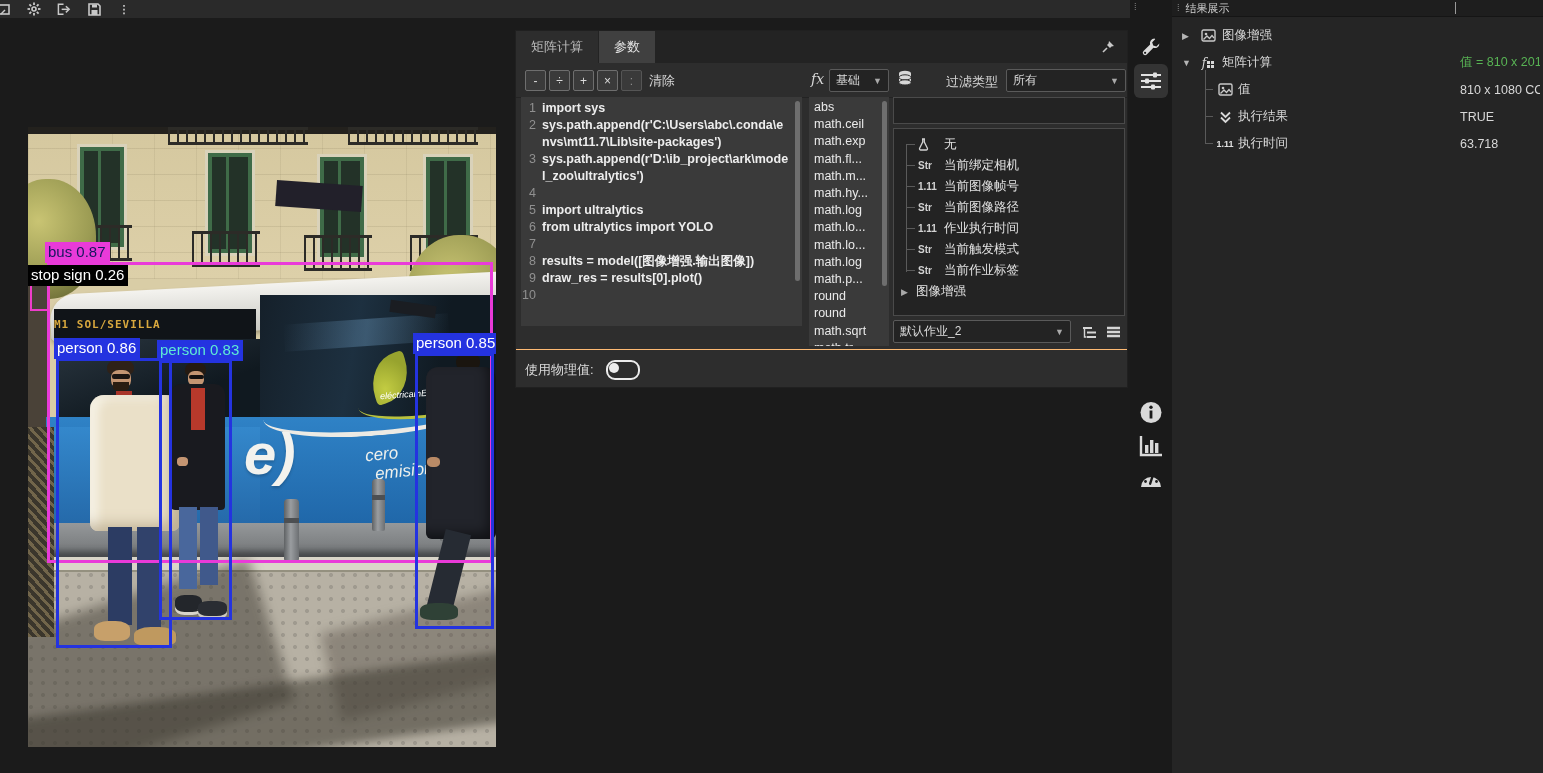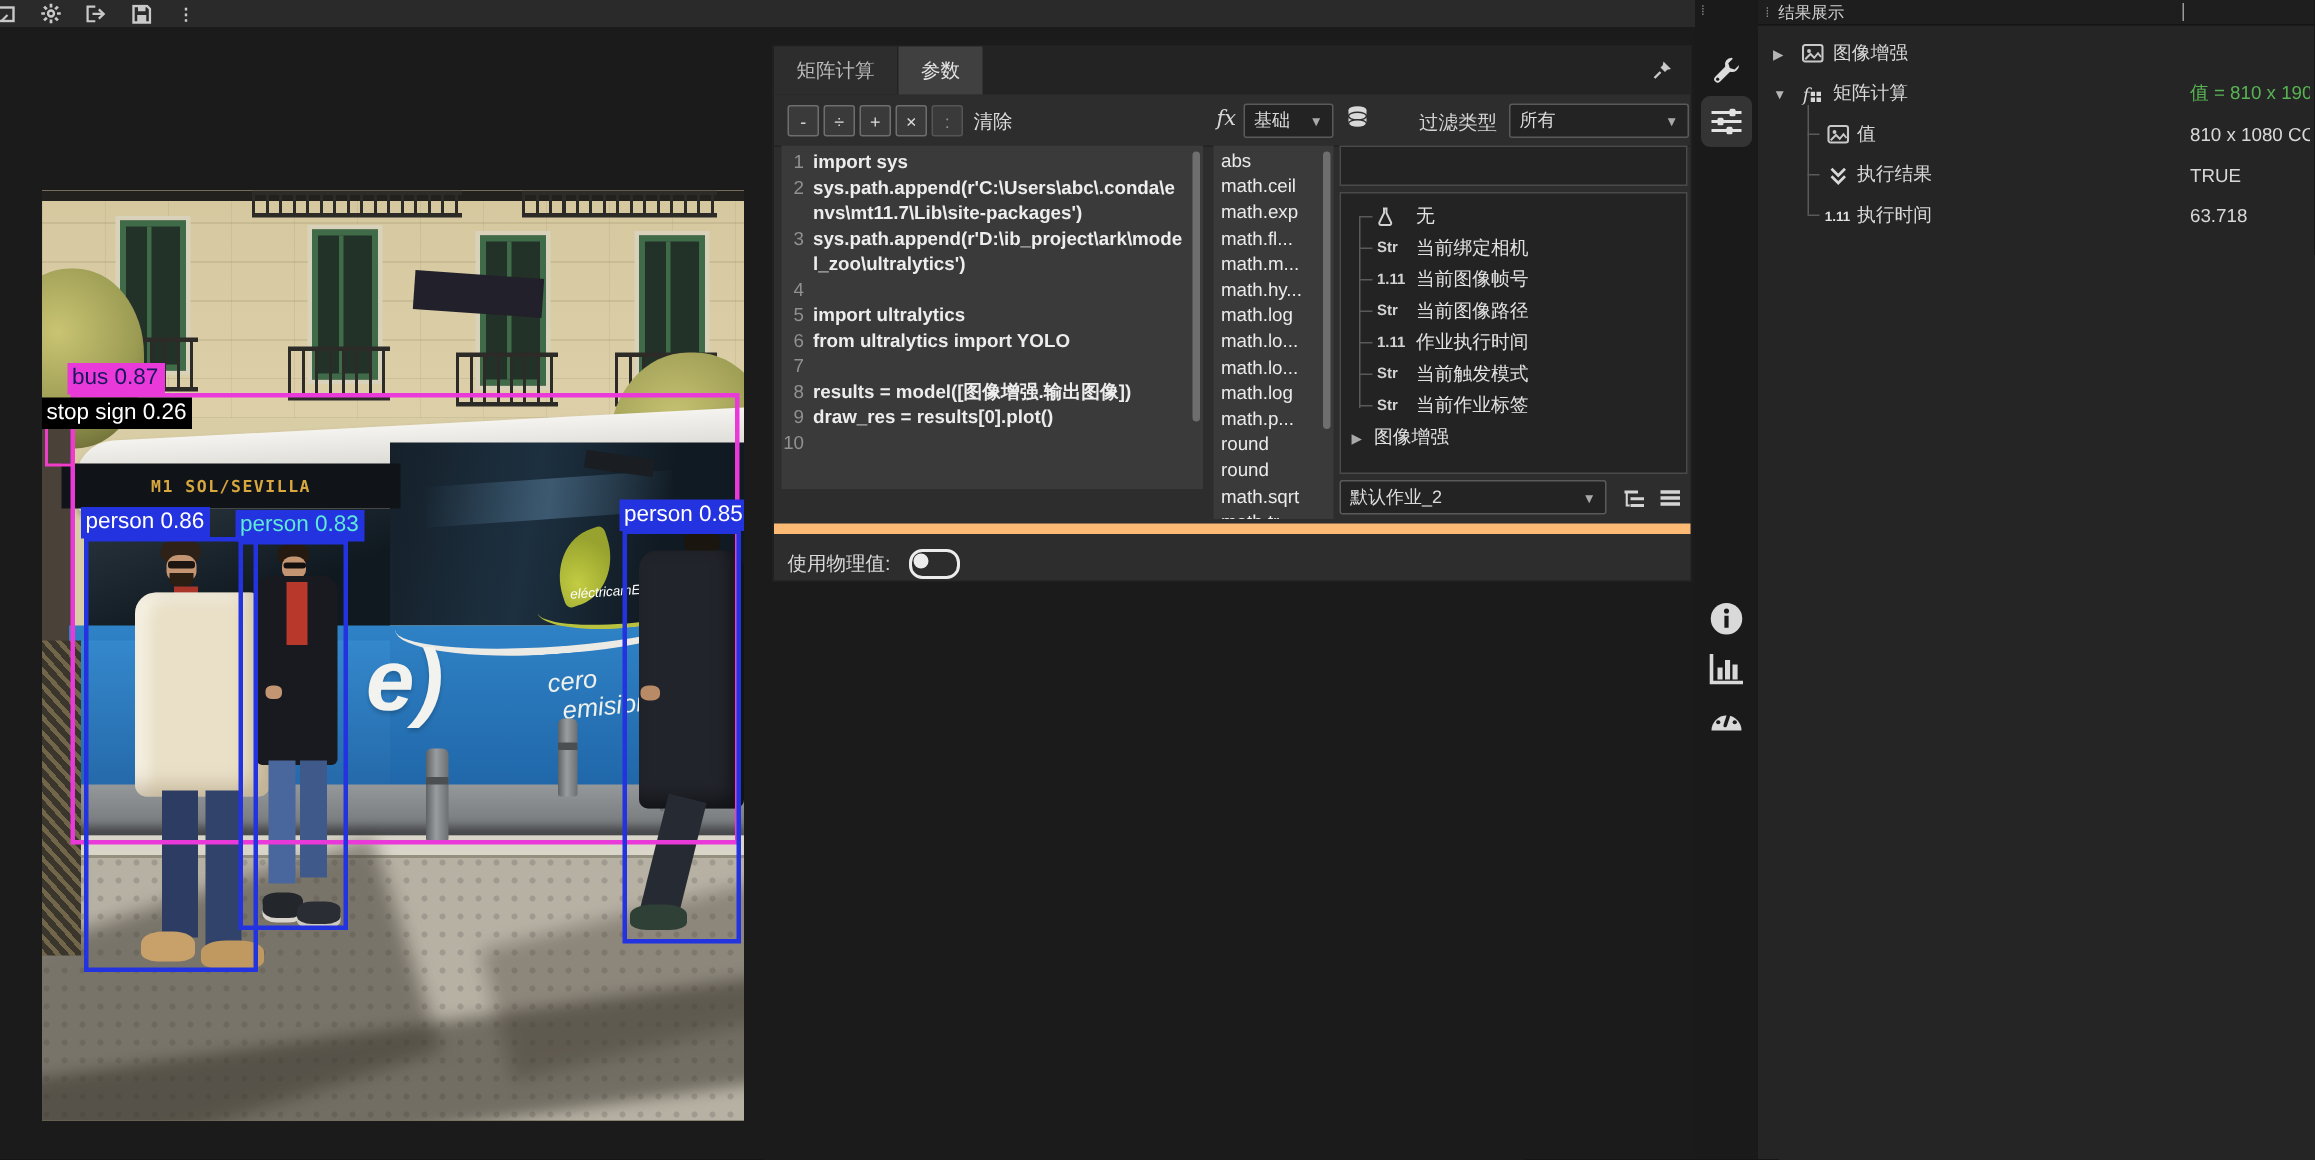--- a/index.html
+++ b/index.html
@@ -24,21 +24,21 @@
   .balc{position:absolute;height:30px;z-index:3;border-top:3px solid #2c2b27;border-bottom:3px solid #2c2b27;
         background:repeating-linear-gradient(90deg,#2c2b27 0 2px,transparent 2px 9px);}
   .awning{position:absolute;left:248px;top:56px;width:86px;height:26px;background:#22202a;z-index:3;transform:rotate(4deg);}
   .tree{position:absolute;border-radius:48%;z-index:4;
         background:radial-gradient(circle at 40% 35%,#c9c473,#9b9b53 55%,#6f7038 85%);}
   .darkstrip{position:absolute;left:0;top:150px;width:22px;height:290px;background:#4a4238;z-index:4;}
   
   .bus{position:absolute;left:0;top:0;width:468px;height:620px;z-index:5;}
   .bus-roof{position:absolute;left:22px;top:156px;width:460px;height:46px;background:linear-gradient(#f4f3ef,#c9c9c3);
             border-radius:26px 8px 4px 4px;transform:rotate(-3deg);box-shadow:0 3px 4px rgba(0,0,0,.25);}
-  .bus-dest{position:absolute;left:13px;top:182px;width:226px;height:30px;background:#101418;display:flex;align-items:center;justify-content:center;}
+  .bus-dest{position:absolute;left:26px;top:182px;width:202px;height:30px;background:#101418;display:flex;align-items:center;justify-content:flex-start;}
   .bus-dest span{color:#d8a83e;font-size:11px;letter-spacing:1px;font-weight:bold;font-family:"DejaVu Sans Mono",monospace;}
   .bus-shield{position:absolute;left:30px;top:212px;width:202px;height:96px;background:linear-gradient(160deg,#2a3640,#101920 60%);}
   .bus-sideglass{position:absolute;left:232px;top:168px;width:236px;height:122px;
       background:linear-gradient(100deg,#15202a,#1d3040 40%,#101a22 75%);}
   .bus-sideglass:after{content:"";position:absolute;left:10%;top:20%;width:70%;height:22%;
       background:linear-gradient(100deg,transparent,rgba(120,170,210,.35),transparent);transform:rotate(-4deg);}
   .bus-body{position:absolute;left:18px;top:290px;width:450px;height:112px;background:linear-gradient(#2f82c6,#1f66a8);}
   .bus-front{position:absolute;left:18px;top:300px;width:214px;height:102px;background:linear-gradient(#3488cc,#2468a8);}
   .bus-swoosh{position:absolute;left:235px;top:262px;width:215px;height:42px;border-bottom:5px solid #eceae4;
       border-radius:50%;transform:rotate(-4deg);}
@@ -115,21 +115,21 @@
   .vartree{position:absolute;left:377px;top:97px;width:232px;height:188px;background:#232323;border:1px solid #4a4a4a;
            box-sizing:border-box;padding-top:5px;}
   .vguide{position:absolute;left:12px;top:15px;height:128px;border-left:1px solid #5a5a5a;}
   .vrow{position:relative;height:21px;display:flex;align-items:center;font-size:12.5px;color:#e2e2e2;padding-left:24px;}
   .vrow .stub{position:absolute;left:12px;top:10px;width:9px;border-top:1px solid #5a5a5a;}
   .vicon{width:26px;flex:none;font-weight:bold;font-size:10px;color:#d2d2d2;display:flex;align-items:center;}
   .varrow{position:absolute;left:7px;color:#a9a9a9;font-size:9px;}
   .jobrow{position:absolute;left:377px;top:289px;width:232px;height:24px;}
   .jobbtn{position:absolute;top:3px;width:20px;height:18px;display:flex;align-items:center;justify-content:center;color:#d5d5d5;}
   
-  .physrow{position:absolute;left:0;right:0;top:318px;height:39px;border-top:7px solid #fdba74;}
+  .physrow{position:absolute;left:0;right:0;top:318px;height:39px;border-top:1px solid #fdba74;}
   .physlab{position:absolute;left:9px;top:11px;font-size:13px;color:#dadada;}
   .toggle{position:absolute;left:90px;top:10px;width:30px;height:16px;border:2px solid #ececec;border-radius:9px;background:#2d2d2d;}
   .knob{position:absolute;left:1px;top:1px;width:10px;height:10px;border-radius:50%;background:#ececec;}
   
   .strip{position:absolute;left:1130px;top:0;width:42px;height:773px;background:#1a1a1a;}
   .grip{position:absolute;left:4px;top:2px;color:#8b8b8b;font-size:9px;letter-spacing:1px;}
   .strip-icon{position:absolute;left:50%;transform:translateX(-50%);color:#dcdcdc;}
   .slider-active{position:absolute;left:4px;top:64px;width:34px;height:34px;background:#343434;border-radius:6px;}
   
   .results{position:absolute;left:1172px;top:0;width:371px;height:773px;background:#252525;}
@@ -576,21 +576,21 @@
             <svg width="7" height="7" viewBox="0 0 7 7" style="margin-left:1px;margin-top:4px;">
               <g fill="#d8d8d8">
                 <rect x="0" y="0" width="3" height="3"></rect>
                 <rect x="4" y="0" width="3" height="3"></rect>
                 <rect x="0" y="4" width="3" height="3"></rect>
                 <rect x="4" y="4" width="3" height="3"></rect>
               </g>
             </svg>
           </div>
           <div class="rlabel" style="left: 50px;">矩阵计算</div>
-          <div class="rval green">值 = 810 x 190</div>
+          <div class="rval green">值 = 810 x 201</div>
         </div>
         <div class="rrow" style="top: 76px;">
           <div class="rstub" style="top: 13px;"></div>
           <div class="ricon" style="left: 44px;">
             <svg width="15" height="13" viewBox="0 0 15 13">
               <rect x="1" y="1" width="13" height="11" rx="1.5" fill="none" stroke="#c9c9c9" stroke-width="1.4"></rect>
               <circle cx="5" cy="5" r="1.3" fill="#c9c9c9"></circle>
               <path d="M2.5 10.5 L6 7 L8.5 9.5 L11 6.5 L13 9" fill="none" stroke="#c9c9c9" stroke-width="1.3"></path>
             </svg>
           </div>

